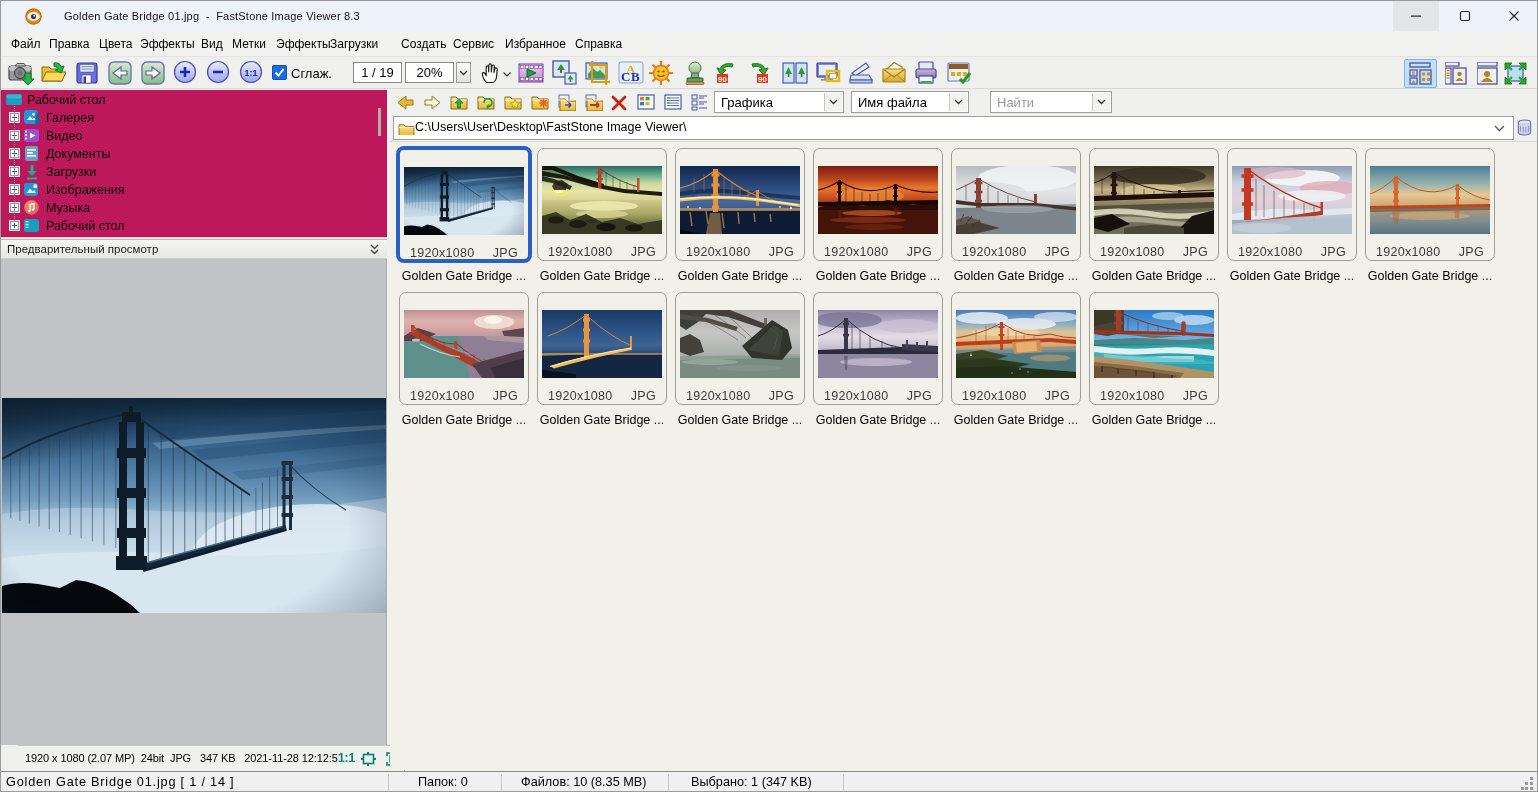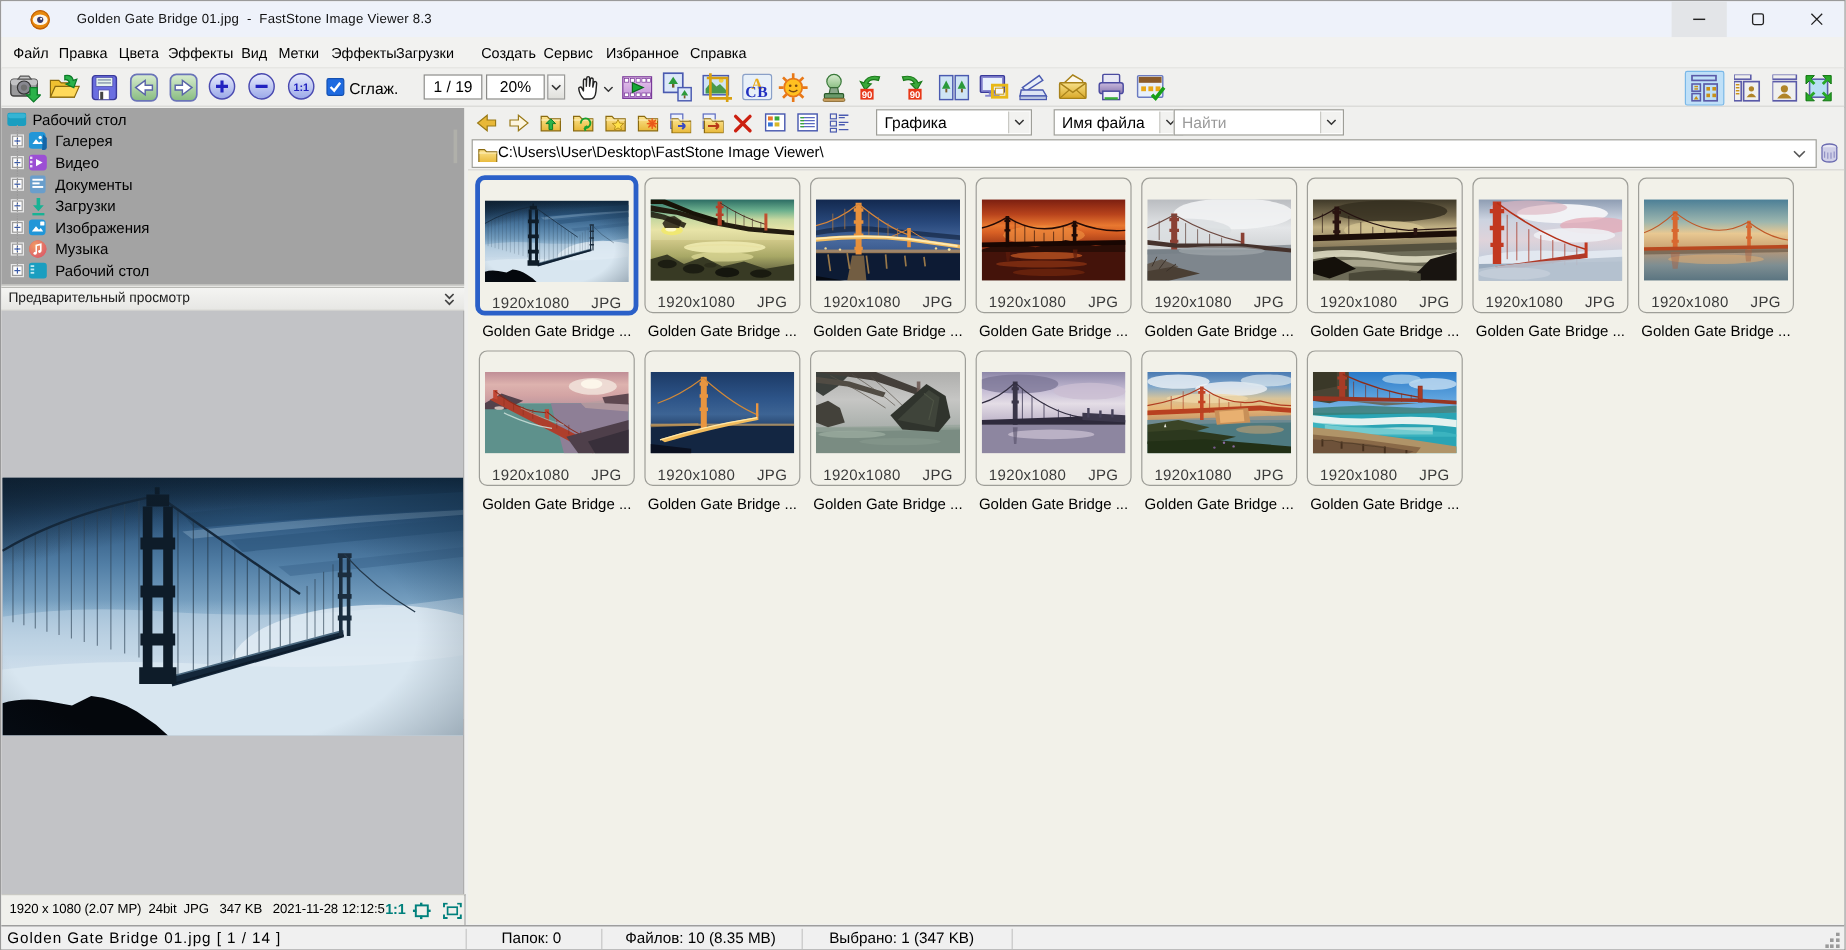--- a/index.html
+++ b/index.html
@@ -10,25 +10,25 @@
 #titlebar .ttext{position:absolute;left:63px;top:9px;letter-spacing:.2px}
 #winbtns{position:absolute;right:0;top:0;height:30px}
 .wb{display:inline-block;width:46px;height:30px;text-align:center;vertical-align:top;position:relative}
 
 #menubar{left:0;top:30px;width:1536px;height:26px;background:#f2f2f0;border-bottom:1px solid #e3e3e0;font-size:12px;color:#000}
 #menubar span{position:absolute;top:6px}
 
 #toolbar{left:0;top:57px;width:1536px;height:31px;background:#f0f0ee;border-bottom:1px solid #d8d8d4}
 .tbi{position:absolute;top:3px}
 
-#tree{left:0;top:89px;width:386px;height:148px;background:#a3a3a3;border-bottom:1px solid #d4d4cf;font-size:12.5px;color:#000}
+#tree{left:0;top:89px;width:386px;height:148px;background:#be185d;border-bottom:1px solid #d4d4cf;font-size:12.5px;color:#000}
 .trow{position:absolute;left:0;height:18px;white-space:nowrap}
 #prevhead{left:0;top:238px;width:386px;height:20px;background:linear-gradient(#f4f4f2,#e7e7e4);border-top:1px solid #b8b8b4;border-bottom:1px solid #cfcfca;font-size:11.5px;color:#1a1a1a}
 #prevarea{left:0;top:258px;width:386px;height:486px;background:#c2c3c6;border-right:1px solid #a9a9a9}
-#prevstatus{left:0;top:744px;width:387px;height:26px;background:#f0f0ec;border-top:1px solid #c9c9c4;border-right:1px solid #a9a9a9;font-size:11px;color:#000;letter-spacing:-0.1px}
+#prevstatus{left:17px;top:744px;width:387px;height:26px;background:#f0f0ec;border-top:1px solid #c9c9c4;border-right:1px solid #a9a9a9;font-size:11px;color:#000;letter-spacing:-0.1px}
 
 #split{left:386px;top:89px;width:3px;height:655px;background:#f0f0ee}
 
 #btoolbar{left:389px;top:89px;width:1147px;height:25px;background:#f0f0ee}
 #addrrow{left:389px;top:114px;width:1147px;height:26px;background:#f0f0ee}
 #thumbs{left:389px;top:140px;width:1147px;height:629px;background:#f2f1e9;border-top:1px solid #d8d8d4}
 
 .card{position:absolute;width:130px;height:113px;background:#f2f1e9;border:1px solid #9e9e98;border-radius:7px}
 .card .im{position:absolute;left:4px;top:17px;width:120px;height:68px;overflow:hidden}
 .card .meta{position:absolute;left:10px;right:10px;top:96px;font-size:12.5px;color:#3a3a3a;letter-spacing:.3px}
@@ -568,33 +568,33 @@
 <svg style="position:absolute;left:301px;top:4px" width="17" height="17" viewBox="0 0 17 17">
       <g stroke="#4a5ab0" stroke-width="1" fill="none">
 <rect x="1" y="1" width="5" height="4"></rect>
         <rect x="1" y="7" width="5" height="4"></rect>
         <rect x="1" y="13" width="5" height="3"></rect>
 </g>
       <g stroke="#4a5ab0" stroke-width="1.2">
         <path d="M8 2 L16 2 M8 4 L13 4 M8 8 L16 8 M8 10 L13 10 M8 14 L16 14"></path>
       </g>
     </svg>
-<div class="combo" style="left:340px;top:1px;width:130px">
+<div class="combo" style="left:324px;top:1px;width:130px">
       <span style="position:absolute;left:6px;top:3px;color:#000">Графика</span>
       <div class="ar"><svg width="9" height="6" style="margin-top:6px">
           <path d="M1 1 L4.5 4.5 L8 1" stroke="#333" stroke-width="1.3" fill="none"></path>
         </svg></div>
     </div>
-<div class="combo" style="left:488px;top:1px;width:108px">
+<div class="combo" style="left:461px;top:1px;width:118px">
       <span style="position:absolute;left:6px;top:3px;color:#000">Имя файла</span>
       <div class="ar"><svg width="9" height="6" style="margin-top:6px">
           <path d="M1 1 L4.5 4.5 L8 1" stroke="#333" stroke-width="1.3" fill="none"></path>
         </svg></div>
     </div>
-<div class="combo" style="left:588px;top:1px;width:142px">
+<div class="combo" style="left:600px;top:1px;width:122px">
       <span style="position:absolute;left:6px;top:3px;color:#9a9a9a">Найти</span>
       <div class="ar"><svg width="9" height="6" style="margin-top:6px">
           <path d="M1 1 L4.5 4.5 L8 1" stroke="#333" stroke-width="1.3" fill="none"></path>
         </svg></div>
     </div></div>
 <div class="abs" id="addrrow">
     <div style="position:absolute;left:3px;top:1px;width:1121px;height:24px;background:#fff;border:1px solid #9e9e98"></div>
 <svg style="position:absolute;left:8px;top:6px" width="17" height="14" viewBox="0 0 18 15">
       <path d="M1 4 L6 4 L8 6 L17 6 L17 16 L1 16 Z" fill="url(#fgold)" stroke="#8a6a10" stroke-width="1"></path>
 <path d="M1 7 L17 7" stroke="#fdf0c0" stroke-width="1"></path>

